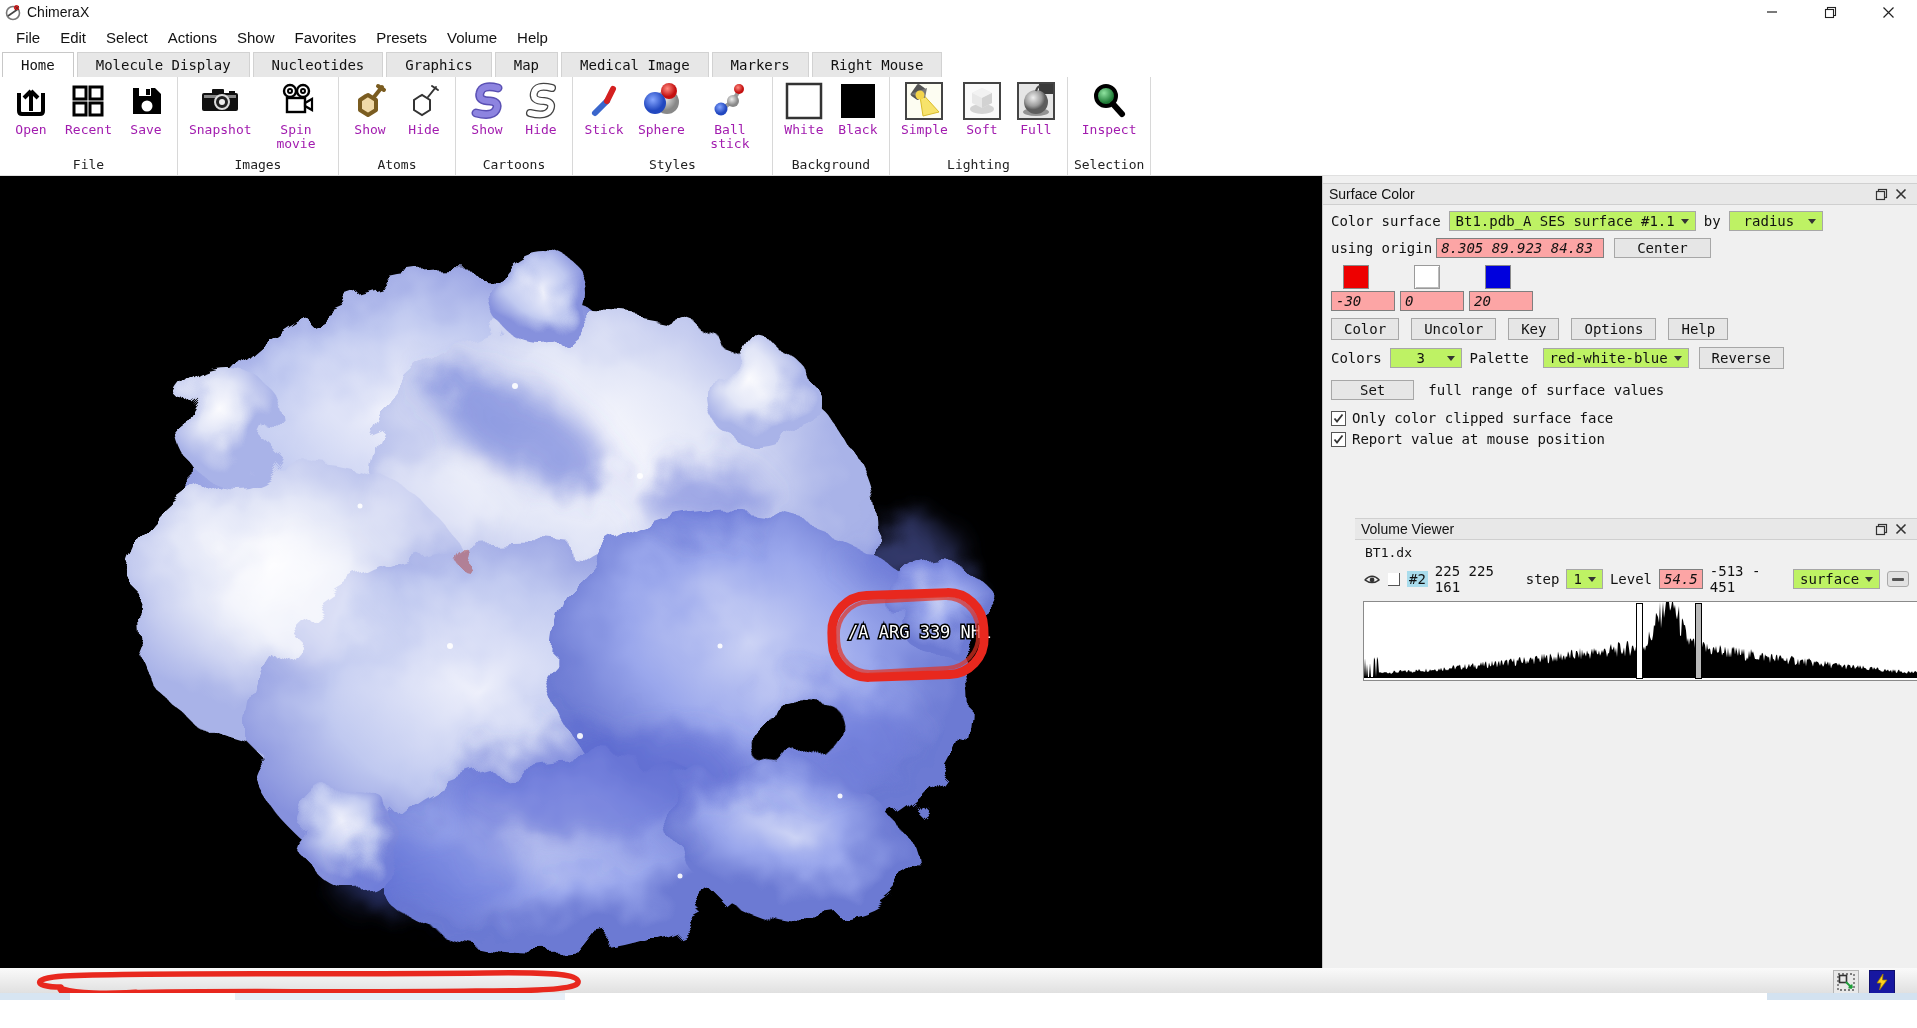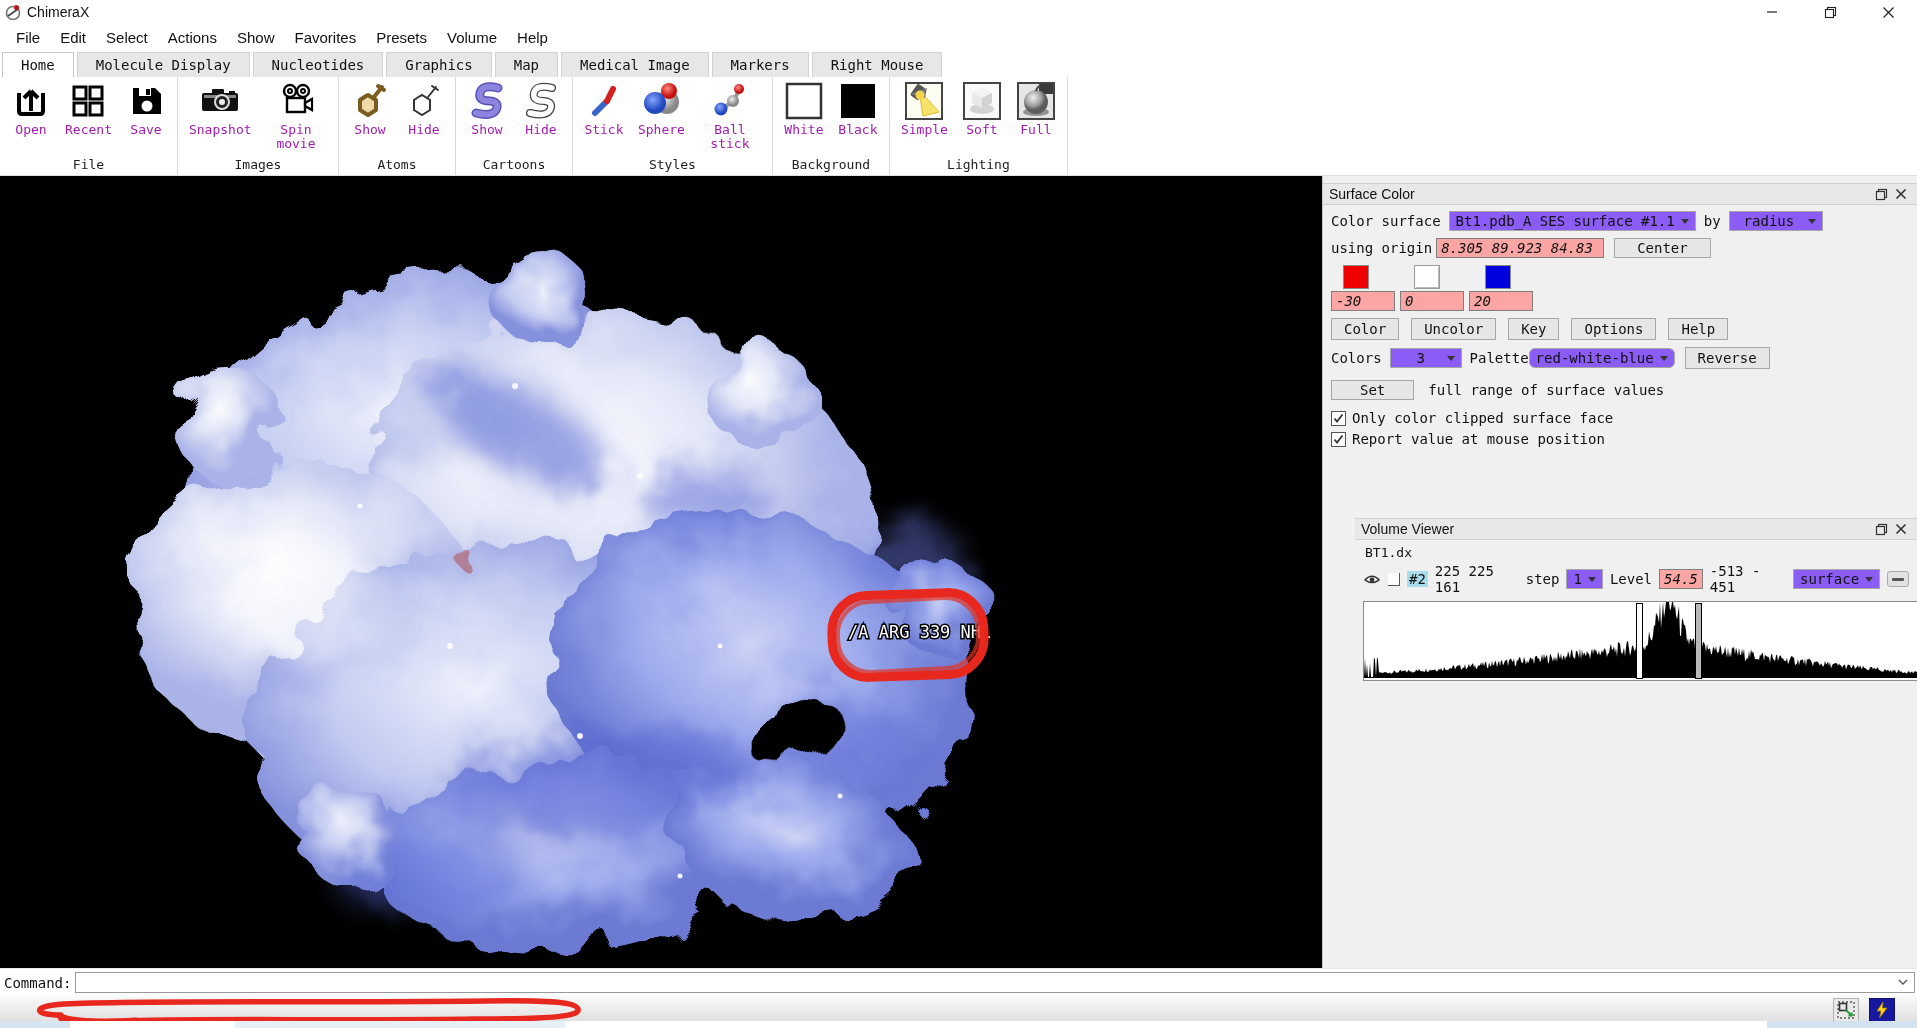--- a/index.html
+++ b/index.html
@@ -45,21 +45,21 @@
                   display:flex; align-items:center; padding:0 6px; font-family:"Liberation Sans",sans-serif; }
   .panel-title { font-size:14px; color:#111; }
   .panel-header .spacer { flex:1; }
   .ph-icon { width:20px; height:16px; display:flex; align-items:center; justify-content:center; color:#333; font-size:13px; }
 
   .panel-body { padding:6px 8px; font-size:14px; color:#111; }
   .row { display:flex; align-items:center; margin-bottom:7px; }
 
   .btn { background:#e6e6e6; border:1px solid #a7a7a7; font-family:"DejaVu Sans Mono",monospace;
          font-size:14px; color:#111; padding:2px 12px; text-align:center; }
-  .dropdown { background:#8b5cf6; border:1px solid #a7a7a7; font-size:14px; color:#111;
+  .dropdown { background:#bef264; border:1px solid #a7a7a7; font-size:14px; color:#111;
               padding:1px 6px; display:inline-flex; align-items:center; gap:6px; }
   .dd-arrow { width:0; height:0; border-left:4px solid transparent; border-right:4px solid transparent; border-top:5px solid #333; }
   .tinput { background:#fca5a5; border:1px solid #7f7f7f; font-family:"DejaVu Sans Mono",monospace;
             font-size:14px; color:#111; padding:1px 4px;font-style:italic; }
 
   .swatch { width:26px; height:24px; border:1px solid #8a8a8a; }
   .swatch.raised { border:1px solid #9a9a9a; box-shadow:1px 1px 0 #fff inset, -1px -1px 0 #bbb inset; }
 
   .checkrow { display:flex; align-items:center; margin-bottom:5px; }
   .checkbox { width:15px; height:15px; background:#fff; border:1px solid #555; margin-right:6px;
@@ -387,20 +387,40 @@
               <circle cx="19" cy="20" r="12" fill="url(#apl)"></circle>
               <path d="M19 9 Q20 5 23 4" stroke="#4a4a4a" stroke-width="2" fill="none"></path>
             </svg>
           </div>
           <span class="tb-label">Full</span>
         </div>
       </div>
       <div class="tb-section">Lighting</div>
     </div>
 
+    <div class="tb-group">
+      <div class="tb-buttons">
+        <div class="tb-btn">
+          <div class="tb-icon">
+            <svg width="38" height="38" viewBox="0 0 38 38">
+              <defs>
+                  <radialGradient id="lens" cx="40%" cy="35%">
+                    <stop offset="0%" stop-color="#8fe3a0"></stop>
+                    <stop offset="100%" stop-color="#1d7a35"></stop>
+                  </radialGradient>
+                </defs>
+              <circle cx="16" cy="14" r="10" fill="url(#lens)" stroke="#000" stroke-width="4"></circle>
+              <path d="M23 22 L32 32" stroke="#000" stroke-width="6" stroke-linecap="round"></path>
+            </svg>
+          </div>
+          <span class="tb-label">Inspect</span>
+        </div>
+      </div>
+      <div class="tb-section">Selection</div>
+    </div>
 
     <div style="flex:1"></div>
   </div>
 
   <div class="main">
 
     <div class="viewport">
       <svg width="1322" height="792" viewBox="0 0 1322 792">
         <defs>
           <filter id="blobf" x="-20%" y="-20%" width="140%" height="140%">
@@ -521,21 +541,21 @@
             <span class="btn" style="margin-left:12px;">Options</span>
             <span class="btn" style="margin-left:12px;">Help</span>
           </div>
           <div class="row">
             <span>Colors</span>
             <span class="dropdown" style="margin-left:8px; width:72px; justify-content:space-between;">
               <span style="margin-left:20px;">3</span>
               <span class="dd-arrow"></span>
             </span>
             <span style="margin-left:8px;">Palette</span>
-            <span class="dropdown" style="margin-left:0;border-radius:6px;">
+            <span class="dropdown" style="margin-left:14px;">
               <span>red-white-blue</span>
               <span class="dd-arrow"></span>
             </span>
             <span class="btn" style="margin-left:10px;">Reverse</span>
           </div>
           <div class="row" style="margin-top:11px;">
             <span class="btn" style="padding:1px 28px;">Set</span>
             <span style="margin-left:14px;">full range of surface values</span>
           </div>
           <div class="checkrow" style="margin-top:10px;">
@@ -605,28 +625,20 @@
                 <path d="M0,76L0,74.9L1,56.0L2,74.9L3,62.1L4,74.9L5,74.9L6,61.0L7,74.9L8,74.9L9,74.9L10,55.2L11,57.7L12,74.9L13,54.8L14,57.8L15,71.1L16,69.7L17,71.0L18,70.4L19,71.3L20,69.9L21,70.5L22,70.1L23,70.8L24,71.6L25,70.9L26,70.4L27,71.9L28,71.3L29,70.5L30,68.6L31,69.3L32,70.7L33,70.2L34,70.9L35,69.6L36,68.1L37,68.2L38,69.7L39,68.6L40,69.2L41,67.9L42,69.5L43,70.4L44,68.5L45,68.1L46,69.9L47,69.0L48,70.4L49,70.4L50,69.6L51,70.3L52,67.4L53,68.4L54,68.9L55,66.9L56,68.5L57,69.5L58,69.1L59,69.6L60,69.5L61,69.9L62,66.5L63,70.0L64,69.6L65,69.6L66,67.2L67,68.8L68,68.0L69,68.2L70,67.9L71,67.2L72,68.7L73,69.4L74,68.5L75,66.4L76,68.6L77,65.7L78,68.3L79,68.9L80,65.3L81,66.8L82,68.5L83,67.4L84,68.4L85,66.7L86,66.1L87,66.7L88,66.1L89,63.3L90,63.8L91,67.6L92,65.3L93,64.0L94,63.6L95,63.7L96,62.5L97,67.2L98,67.6L99,64.9L100,66.2L101,61.9L102,67.2L103,66.6L104,64.4L105,61.7L106,65.2L107,63.6L108,62.6L109,60.9L110,65.8L111,62.8L112,66.7L113,66.8L114,63.4L115,63.6L116,63.5L117,60.2L118,63.7L119,59.4L120,64.5L121,60.8L122,59.2L123,65.5L124,66.2L125,60.6L126,63.7L127,64.4L128,58.7L129,63.8L130,62.4L131,59.3L132,59.5L133,65.4L134,60.9L135,58.8L136,64.2L137,58.6L138,58.4L139,63.5L140,61.4L141,58.4L142,58.4L143,57.4L144,64.0L145,58.4L146,57.3L147,56.4L148,59.1L149,60.1L150,56.2L151,64.1L152,63.4L153,57.6L154,59.2L155,55.7L156,55.0L157,58.9L158,61.3L159,60.5L160,54.9L161,58.2L162,62.6L163,58.3L164,61.5L165,58.7L166,55.9L167,55.6L168,57.9L169,56.0L170,62.5L171,55.3L172,53.8L173,54.3L174,57.3L175,55.7L176,60.4L177,58.1L178,51.8L179,58.3L180,51.5L181,56.8L182,54.2L183,52.7L184,61.6L185,60.6L186,51.4L187,53.3L188,56.2L189,59.7L190,54.2L191,59.0L192,54.5L193,59.8L194,49.5L195,53.4L196,57.0L197,51.2L198,58.6L199,54.8L200,53.3L201,58.1L202,53.8L203,55.5L204,49.3L205,52.0L206,56.5L207,48.7L208,47.5L209,54.2L210,56.0L211,56.7L212,48.9L213,49.0L214,51.5L215,56.1L216,46.0L217,57.4L218,47.4L219,53.9L220,50.3L221,52.0L222,54.5L223,48.4L224,51.8L225,51.4L226,57.1L227,51.1L228,46.4L229,52.3L230,45.9L231,49.8L232,47.2L233,51.8L234,52.5L235,48.6L236,53.8L237,51.2L238,47.9L239,51.1L240,47.0L241,46.4L242,49.4L243,54.9L244,51.2L245,51.2L246,45.1L247,42.0L248,47.9L249,47.1L250,44.2L251,50.9L252,45.7L253,55.0L254,40.2L255,40.4L256,41.8L257,49.7L258,52.2L259,49.9L260,45.2L261,54.4L262,45.1L263,38.9L264,39.6L265,46.5L266,54.1L267,50.1L268,44.0L269,43.6L270,47.3L271,49.6L272,44.6L273,48.8L274,44.6L275,44.6L276,45.2L277,38.2L278,44.6L279,47.4L280,44.5L281,48.8L282,43.6L283,44.2L284,41.4L285,29.2L286,35.0L287,37.8L288,38.5L289,33.3L290,22.7L291,24.6L292,10.8L293,12.7L294,14.9L295,20.7L296,0.0L297,26.2L298,14.2L299,0.0L300,15.9L301,8.5L302,0.0L303,0.0L304,0.0L305,0.0L306,8.7L307,6.1L308,0.0L309,0.0L310,6.9L311,2.7L312,12.9L313,17.4L314,11.1L315,3.9L316,33.3L317,34.3L318,16.2L319,17.9L320,23.2L321,23.1L322,28.6L323,39.9L324,36.1L325,43.0L326,36.3L327,37.2L328,39.4L329,37.1L330,36.6L331,46.0L332,39.9L333,38.4L334,48.4L335,37.8L336,48.6L337,38.0L338,45.2L339,39.9L340,40.6L341,43.1L342,50.0L343,41.4L344,47.8L345,46.8L346,46.6L347,52.4L348,51.8L349,45.4L350,45.2L351,49.1L352,43.9L353,50.3L354,50.7L355,49.6L356,43.0L357,45.4L358,53.6L359,51.0L360,51.1L361,44.5L362,49.7L363,55.5L364,45.7L365,55.4L366,50.1L367,55.5L368,44.9L369,47.0L370,44.6L371,52.6L372,45.6L373,49.6L374,54.0L375,45.8L376,52.8L377,53.0L378,46.7L379,52.4L380,46.4L381,58.5L382,58.5L383,55.3L384,57.6L385,48.8L386,55.6L387,47.1L388,51.3L389,49.3L390,53.1L391,57.1L392,57.1L393,57.5L394,57.1L395,58.0L396,52.5L397,53.9L398,50.8L399,51.8L400,59.1L401,52.3L402,54.2L403,53.9L404,55.8L405,54.4L406,60.9L407,52.7L408,51.8L409,56.7L410,57.6L411,59.5L412,53.6L413,52.5L414,58.9L415,55.3L416,52.9L417,54.2L418,56.9L419,55.8L420,58.8L421,58.6L422,59.3L423,55.4L424,62.5L425,59.7L426,57.1L427,54.8L428,53.7L429,55.6L430,55.5L431,62.9L432,62.6L433,61.4L434,56.8L435,63.5L436,58.6L437,58.2L438,57.6L439,57.8L440,62.2L441,56.3L442,64.2L443,57.1L444,58.1L445,56.2L446,57.7L447,58.5L448,61.3L449,64.4L450,59.3L451,60.7L452,59.2L453,59.8L454,60.0L455,61.8L456,63.7L457,61.2L458,62.7L459,64.8L460,63.6L461,58.8L462,62.6L463,61.5L464,59.4L465,64.0L466,59.9L467,66.4L468,63.6L469,61.9L470,61.8L471,61.3L472,61.0L473,61.6L474,63.8L475,61.3L476,63.4L477,62.9L478,65.7L479,64.2L480,63.0L481,62.5L482,67.5L483,64.6L484,62.2L485,63.2L486,63.1L487,66.2L488,65.3L489,62.7L490,63.7L491,67.1L492,65.6L493,65.0L494,63.2L495,66.2L496,63.3L497,65.6L498,67.2L499,63.6L500,65.7L501,66.0L502,66.6L503,68.0L504,67.8L505,68.3L506,65.3L507,65.3L508,64.7L509,67.8L510,65.2L511,66.7L512,67.5L513,65.6L514,65.8L515,68.2L516,67.9L517,69.6L518,69.2L519,69.9L520,68.4L521,66.7L522,68.8L523,68.4L524,67.4L525,69.4L526,69.0L527,67.9L528,70.7L529,67.2L530,69.6L531,67.5L532,70.8L533,70.8L534,68.6L535,67.6L536,69.9L537,69.1L538,70.2L539,71.2L540,70.2L541,70.4L542,71.3L543,71.6L544,69.5L545,69.3L546,70.7L547,70.6L548,69.3L549,71.2L550,70.3L551,69.0L552,69.4L553,70.5L554,72.1L555,70.5L556,70.4L557,71.1L558,60.6L559,56.6L560,55.1L561,74.9L562,74.9L563,74.9L564,56.8L565,74.9L566,54.9L567,74.9L568,74.9L569,74.9L570,74.9L571,55.9L572,74.9L572,76Z" fill="#000"></path>
               </svg>
             <div class="hmarker white" id="hm-white" style="left: 47.5%;"></div>
             <div class="hmarker gray" id="hm-gray" style="left: 57.8%;"></div>
           </div>
         </div>
       </div>
     </div>
   </div>
 
-  <div class="cmdbar">
-    <span class="cmd-label">Command:</span>
-    <div class="cmd-input">
-      <svg class="cmd-chevron" viewBox="0 0 10 10">
-        <path d="M1 3 L5 7 L9 3" fill="none" stroke="#555" stroke-width="1.4"></path>
-      </svg>
-    </div>
-  </div>
 
   <div class="statusbar">
     <svg class="status-scribble" width="580" height="30" viewBox="0 0 580 30">
       <path d="M45 18 C 18 18, 14 9, 48 7 C 130 3, 300 6, 470 4 C 545 3, 560 6, 562 12 C 564 19, 540 22, 460 22 C 330 24, 180 21, 110 24 C 70 26, 38 26, 45 18 Z" fill="none" stroke="#e8281e" stroke-width="5.5" stroke-linejoin="round"></path>
       <path d="M48 20 C 60 24, 90 25, 120 23" fill="none" stroke="#e8281e" stroke-width="5" stroke-linecap="round"></path>
     </svg>
     <div class="status-icons">
       <div class="s-icon-btn">
         <svg width="20" height="20" viewBox="0 0 20 20">
           <rect x="2" y="2" width="16" height="16" fill="none" stroke="#555" stroke-width="1.3" stroke-dasharray="2 2"></rect>

